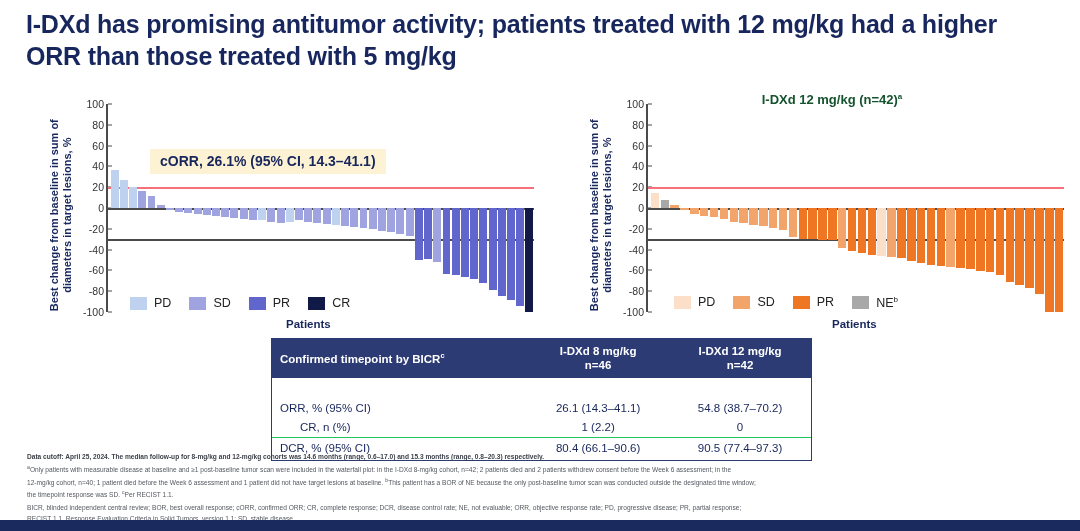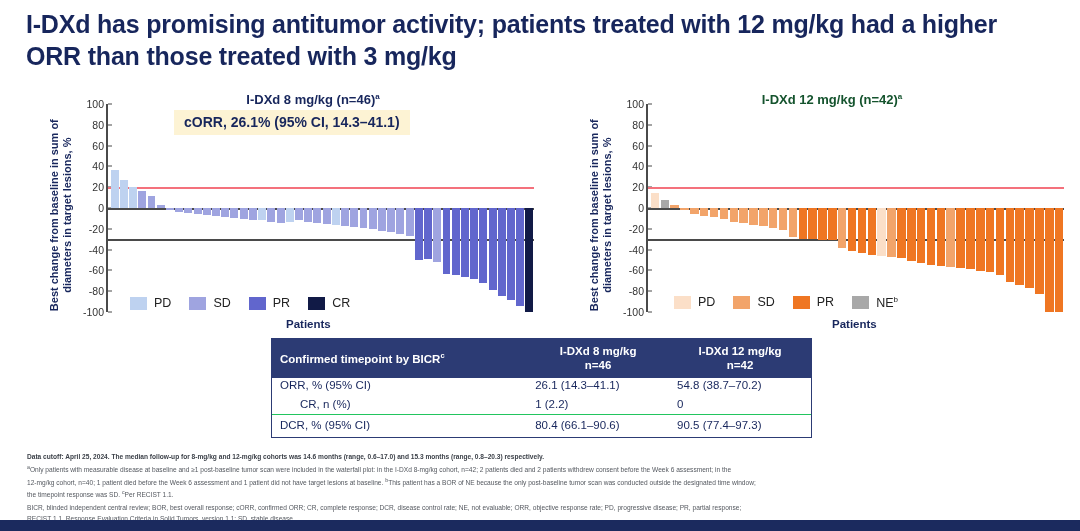--- a/index.html
+++ b/index.html
@@ -34,21 +34,21 @@
   #panel-right .panel-title { color:#14532d; padding-left:50px; }
   .panel-title sup { font-size:8px; }
 
   .corr-box {
     position:absolute; top:18px;
     background:#fdf3d4; color:#17265c;
     font-size:14px; font-weight:bold;
     padding:4px 10px 5px 10px;
     white-space:nowrap;
   }
-  #panel-left  .corr-box { left:156px; }
+  #panel-left  .corr-box { left:132px;margin-top:39px; }
   #panel-right .corr-box { left:130px; }
 
   
   .ylabel {
     position:absolute; top:110px; left:-62px;
     width:210px; transform:rotate(-90deg);
     transform-origin:center center;
     text-align:center; font-size:11px; font-weight:bold;
     line-height:1.2; color:#17265c;
   }
@@ -109,25 +109,25 @@
     border:1px solid #2c3b74; background:#fff;
   }
   table { border-collapse:collapse; width:100%; font-size:11.5px; }
   thead th {
     background:#2c3b74; color:#fff; font-weight:bold;
     padding:5px 8px; text-align:center; line-height:1.25;
   }
   thead th.lbl { text-align:left; }
   thead th sup { font-size:7.5px; }
   tbody td {
-    padding:2px 8px; color:#17265c; text-align:left; line-height:1.3;
+    padding:2px 8px; color:#17265c; text-align:center; line-height:1.3;
   }
   tbody td.lbl { text-align:left; }
   tbody td.ind { padding-left:28px; }
-  tbody tr.first td { padding-top:0; }
+  tbody tr.first td { padding-top:23px; }
   tbody tr.sep td { border-top:1px solid #22c55e; padding-top:3px; padding-bottom:4px; }
 
   
   #notes {
     position:absolute; left:27px; top:452px; width:1030px;
     font-size:6.6px; line-height:1.62; color:#54585f;
   }
   #notes .bold { font-weight:bold; color:#3c4149; }
   #notes p { margin:0; }
   #notes sup { font-size:5.3px; }
@@ -136,26 +136,23 @@
   #bottombar {
     position:absolute; left:0; bottom:0; width:1080px; height:11px;
     background:#1b2a5e;
   }
 </style>
 </head>
 <body>
 
 <div id="slide">
 
-  <div id="title">I-DXd has promising antitumor activity; patients treated with 12 mg/kg had a higher ORR than those treated with 3 mg/kg</div>
+  <div id="title">I-DXd has promising antitumor activity; patients treated with 12 mg/kg had a higher ORR than those treated with 5 mg/kg</div>
 
   <div class="panel" id="panel-left">
-    <div class="panel-title">
-      <span>I-DXd 8 mg/kg (n=46)</span><sup>a</sup>
-    </div>
     <div class="corr-box">cORR, 26.1% (95% CI, 14.3–41.1)</div>
     <div class="ylabel">Best change from baseline in sum of diameters in target lesions, %</div>
     <div class="plot">
       <div class="ticks">
           <div class="tick" style="top: 0%;">100<i></i></div>
           <div class="tick" style="top: 10%;">80<i></i></div>
           <div class="tick" style="top: 20%;">60<i></i></div>
           <div class="tick" style="top: 30%;">40<i></i></div>
           <div class="tick" style="top: 40%;">20<i></i></div>
           <div class="tick" style="top: 50%;">0<i></i></div>

